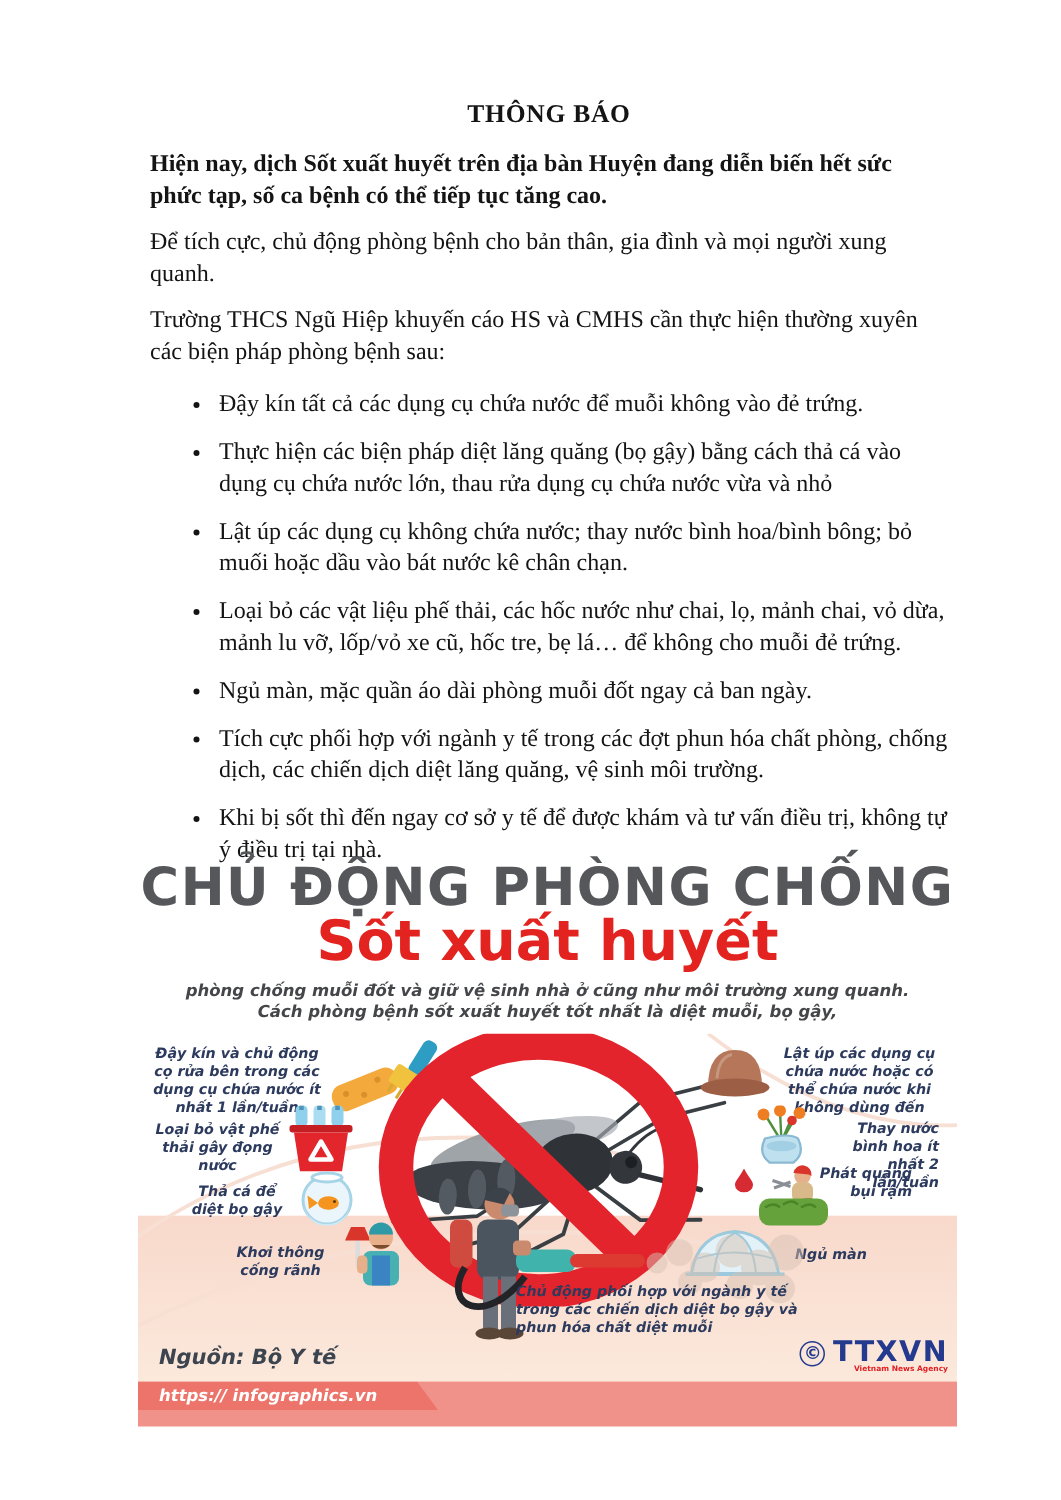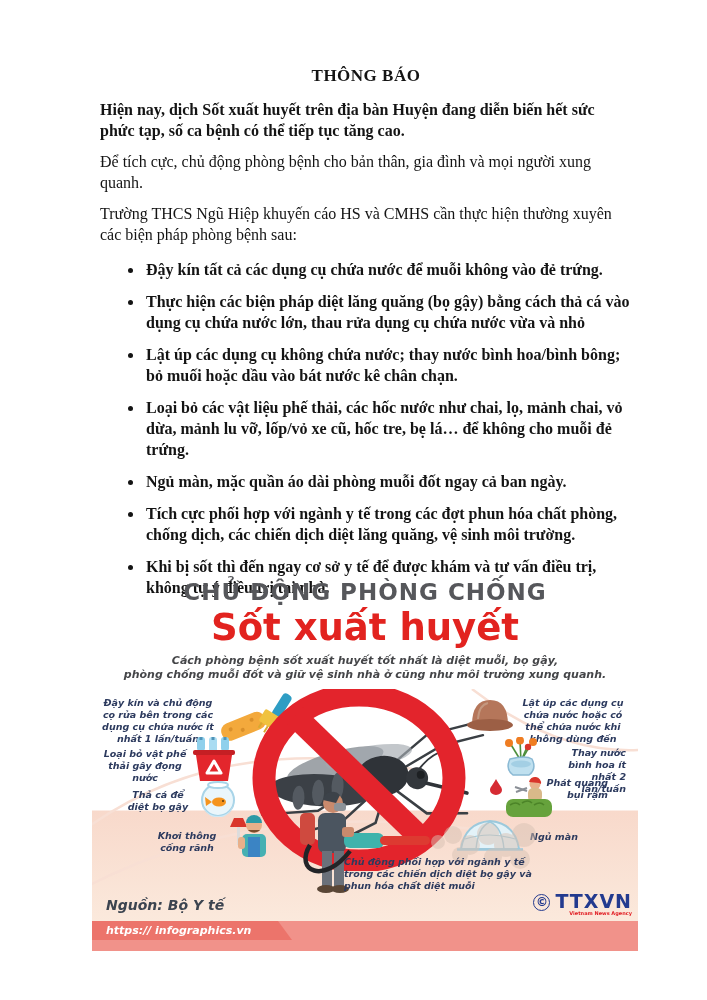--- a/index.html
+++ b/index.html
@@ -10,28 +10,28 @@
   }
   
   .doc{position:absolute;left:100px;top:66px;width:532px;}
   .doc-title{
     text-align:center;font-size:17px;font-weight:bold;letter-spacing:.5px;
     margin:0 0 13px 0;
   }
   .doc p{font-size:16px;line-height:21px;margin:0 0 10px 0;}
   .doc .bold{font-weight:bold;}
   .doc ul{margin:14px 0 0 0;padding-left:44px;}
-  .doc li{font-size:16px;line-height:21px;margin-bottom:11px;padding-left:2px;font-weight:bold;}
+  .doc li{font-size:16px;line-height:21px;margin-bottom:11px;padding-left:2px;}
   
   .info{
     position:absolute;left:92px;top:576px;width:546px;
     font-family:"DejaVu Sans","Liberation Sans",sans-serif;
   }
   .info-h1{
-    text-align:center;font-size:23px;font-weight:bold;color:#56575b;
+    text-align:center;font-size:35px;font-weight:bold;color:#56575b;
     letter-spacing:1px;line-height:32px;margin:0;
   }
   .info-h2{
     text-align:center;font-size:37px;font-weight:bold;color:#e2231f;
     line-height:40px;margin:0 0 6px 0;
   }
   .info-sub{
     text-align:center;font-size:11px;font-weight:bold;font-style:italic;
     color:#454649;line-height:14px;margin:0;
   }
@@ -92,22 +92,22 @@
       <li>Loại bỏ các vật liệu phế thải, các hốc nước như chai, lọ, mảnh chai, vỏ dừa, mảnh lu vỡ, lốp/vỏ xe cũ, hốc tre, bẹ lá… để không cho muỗi đẻ trứng.</li>
       <li>Ngủ màn, mặc quần áo dài phòng muỗi đốt ngay cả ban ngày.</li>
       <li>Tích cực phối hợp với ngành y tế trong các đợt phun hóa chất phòng, chống dịch, các chiến dịch diệt lăng quăng, vệ sinh môi trường.</li>
       <li>Khi bị sốt thì đến ngay cơ sở y tế để được khám và tư vấn điều trị, không tự ý điều trị tại nhà.</li>
     </ul>
   </div>
 
   <div class="info">
     <div class="info-h1">CHỦ ĐỘNG PHÒNG CHỐNG</div>
     <div class="info-h2">Sốt xuất huyết</div>
+    <div class="info-sub">phòng chống muỗi đốt và giữ vệ sinh nhà ở cũng như môi trường xung quanh.</div>
     <div class="info-sub">Cách phòng bệnh sốt xuất huyết tốt nhất là diệt muỗi, bọ gậy,</div>
-    <div class="info-sub">phòng chống muỗi đốt và giữ vệ sinh nhà ở cũng như môi trường xung quanh.</div>
 
     <div class="stage">
 
       <svg class="abs" style="left:0;top:0;" width="546" height="232" viewBox="0 0 546 232">
         <path d="M-20,150 Q120,40 320,80" fill="none" stroke="#f8dfd4" stroke-width="2.5"></path>
         <path d="M-10,200 Q160,110 380,140" fill="none" stroke="#f8dfd4" stroke-width="2.5"></path>
         <path d="M380,0 Q470,70 560,60" fill="none" stroke="#f8dfd4" stroke-width="2.5"></path>
       </svg>
 
       <div class="lbl" style="left:4px;top:8px;width:124px;">Đậy kín và chủ động cọ rửa bên trong các dụng cụ chứa nước ít nhất 1 lần/tuần</div>

